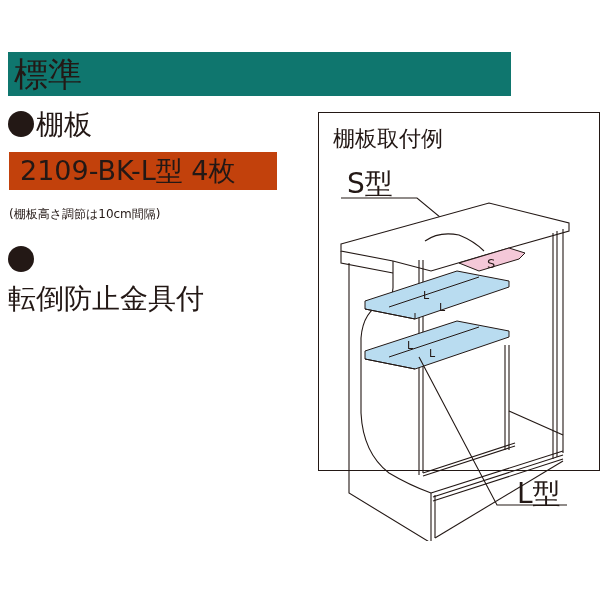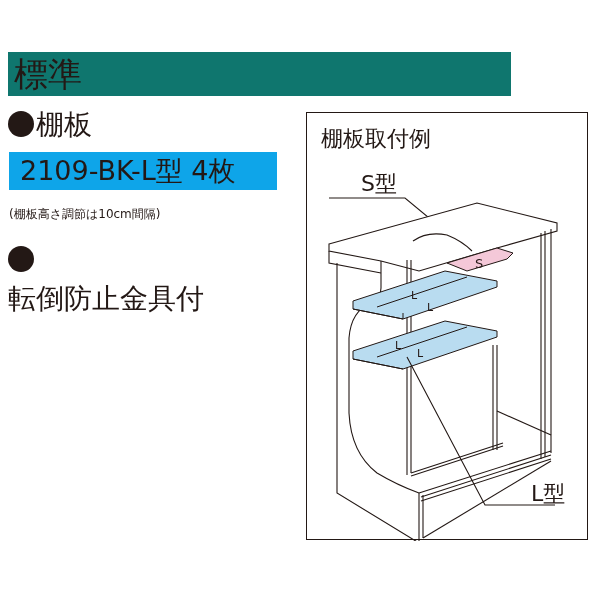--- a/index.html
+++ b/index.html
@@ -4,27 +4,27 @@
 <style>
   html, body { margin:0; padding:0; background:#ffffff; }
   body { width:600px; height:600px; position:relative; overflow:hidden;
          font-family:"DejaVu Sans", sans-serif; color:#231815; }
   .header-bar { position:absolute; left:8px; top:52px; width:503px; height:44px;
                 background:#0f766e; }
   .header-bar span { position:absolute; left:6px; top:0px; font-size:34px; line-height:44px; }
   .section-title { position:absolute; left:8px; font-size:28px; line-height:34px; white-space:nowrap; }
   .bullet { display:inline-block; width:26px; height:26px; border-radius:50%; background:#231815;
             vertical-align:-3px; margin-right:2px; }
-  .model-bar { position:absolute; left:9px; top:152px; width:268px; height:38px; background:#0ea5e9; }
+  .model-bar { position:absolute; left:9px; top:152px; width:268px; height:38px; background:#c2410c; }
   .model-bar span { position:absolute; left:11px; top:0; font-size:27px; line-height:38px; white-space:nowrap; }
   .note { position:absolute; left:9px; top:202px; font-size:12px; line-height:24px; white-space:nowrap; }
-  .diagram-box { position:absolute; left:306px; top:112px; width:282px; height:428px;
+  .diagram-box { position:absolute; left:318px; top:112px; width:282px; height:359px;
                  border:1.5px solid #231815; box-sizing:border-box; }
   .diagram-title { position:absolute; left:14px; top:12px; font-size:22px; line-height:28px; white-space:nowrap; }
-  .diagram-label { position:absolute; font-size:22px; line-height:26px; white-space:nowrap;margin-left:26px; }
+  .diagram-label { position:absolute; font-size:28px; line-height:26px; white-space:nowrap; }
   svg.diagram { position:absolute; left:0; top:0; }
 </style>
 </head>
 <body>
 
 <div class="header-bar">
   <span>標準</span>
 </div>
 
 <div class="section-title" style="top:108px;">

